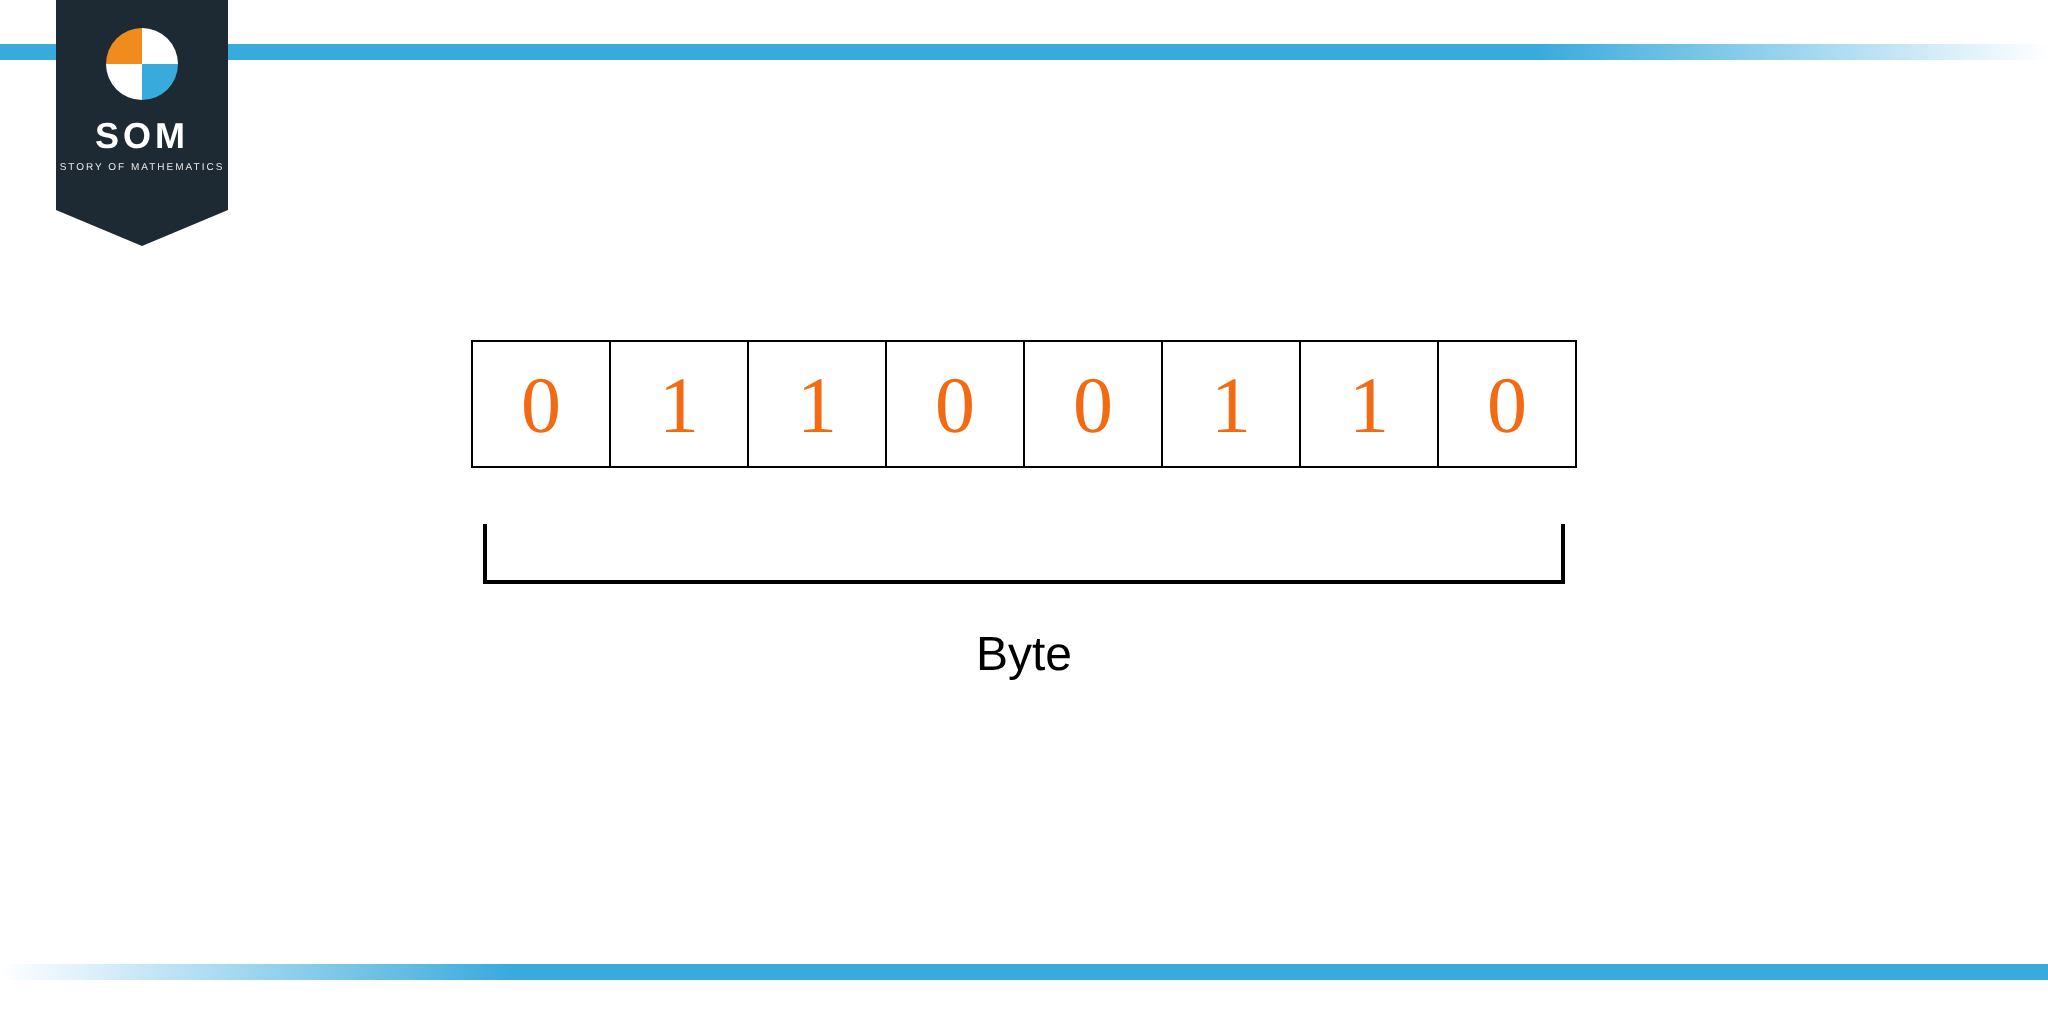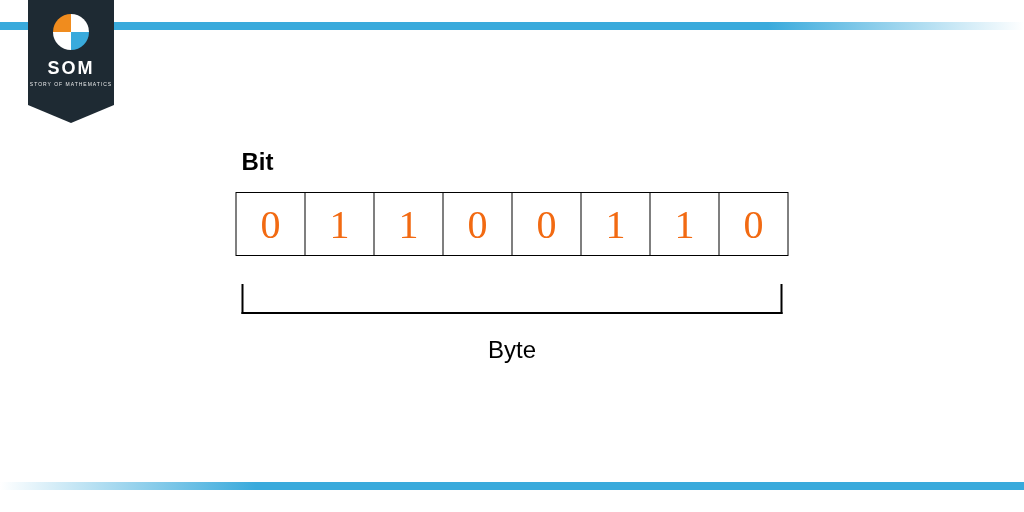--- a/index.html
+++ b/index.html
@@ -132,21 +132,20 @@
     <div class="q q1"></div>
     <div class="q q2"></div>
     <div class="q q3"></div>
     <div class="q q4"></div>
   </div>
   <div class="badge-title">SOM</div>
   <div class="badge-sub">STORY OF MATHEMATICS</div>
 </div>
 
 <div class="diagram">
-  <div class="bit-label">Bit</div>
   <div class="cells">
     <div class="cell">0</div>
     <div class="cell">1</div>
     <div class="cell">1</div>
     <div class="cell">0</div>
     <div class="cell">0</div>
     <div class="cell">1</div>
     <div class="cell">1</div>
     <div class="cell">0</div>
   </div>

